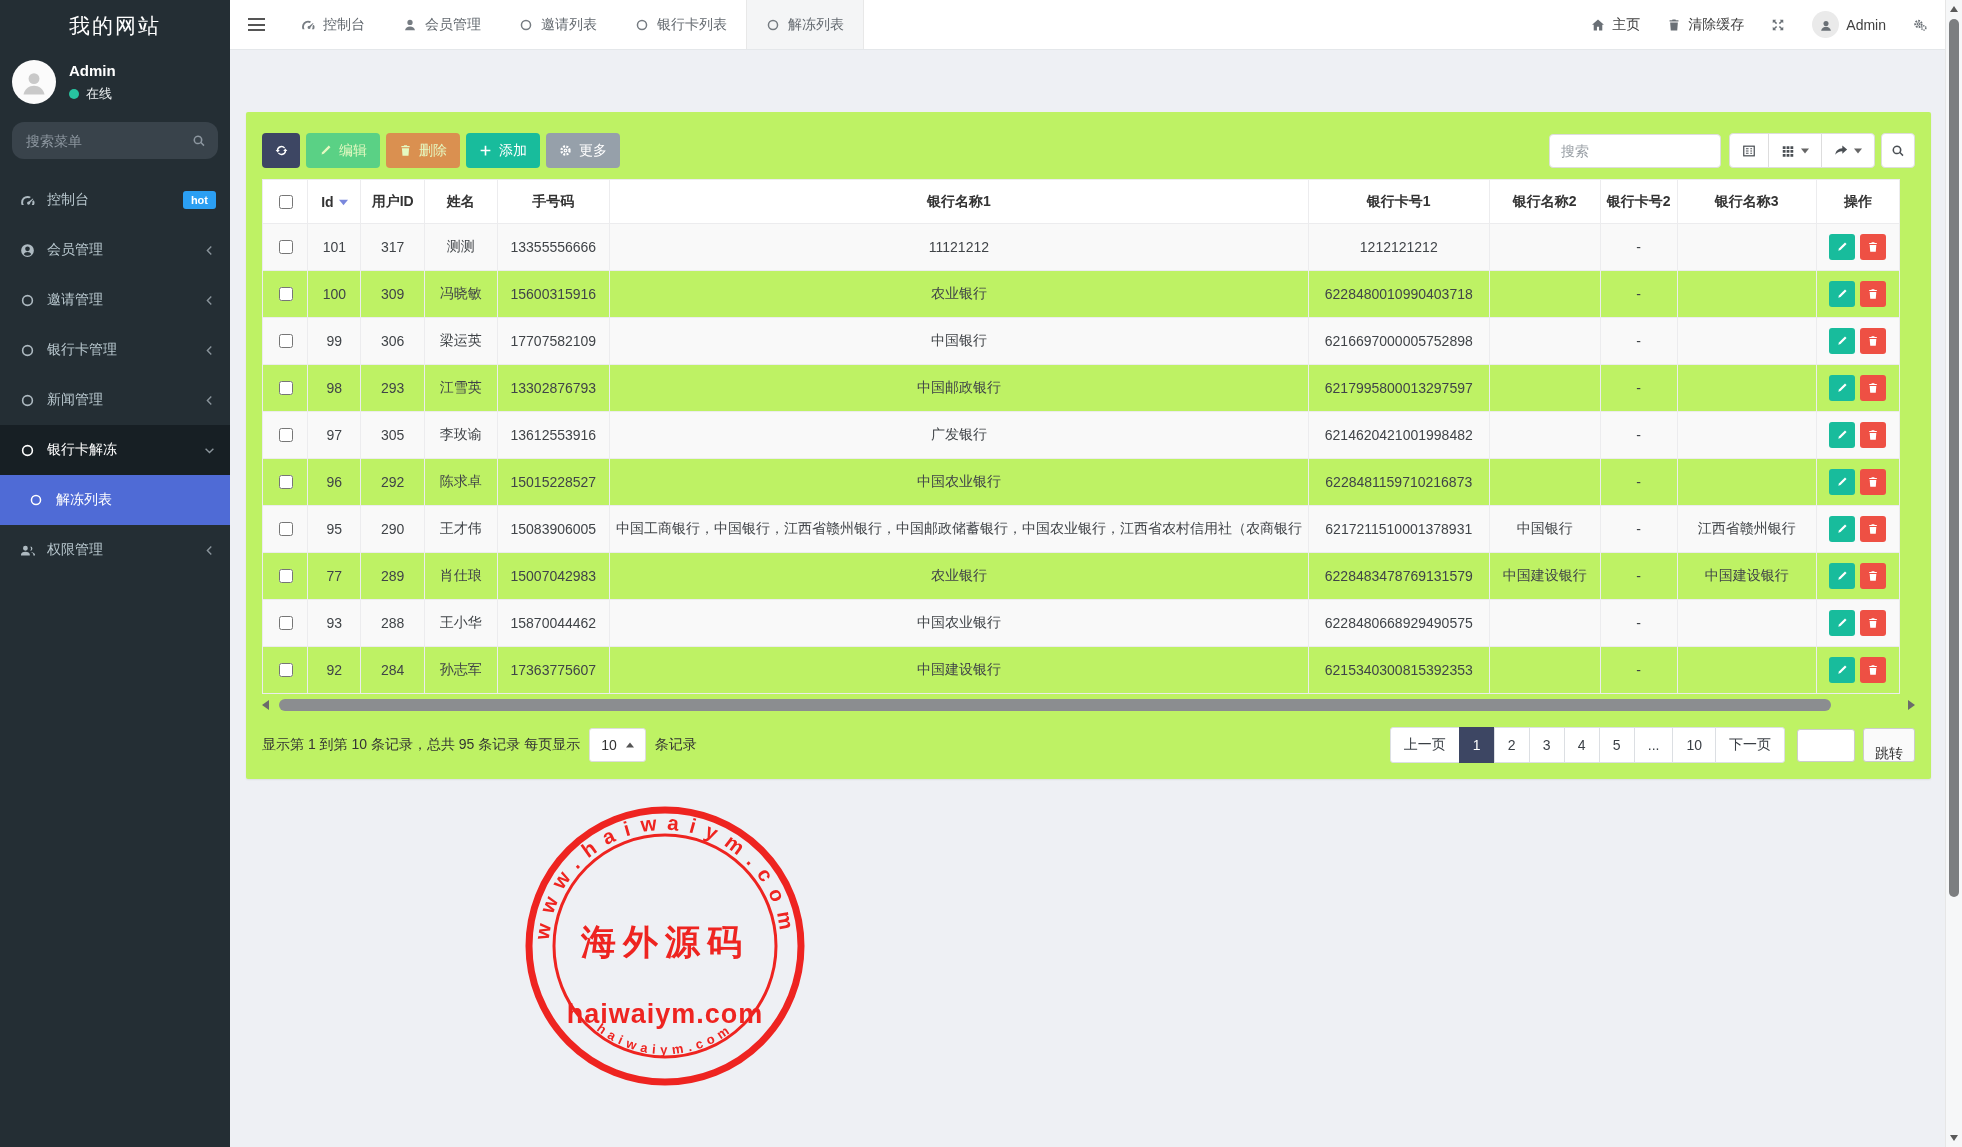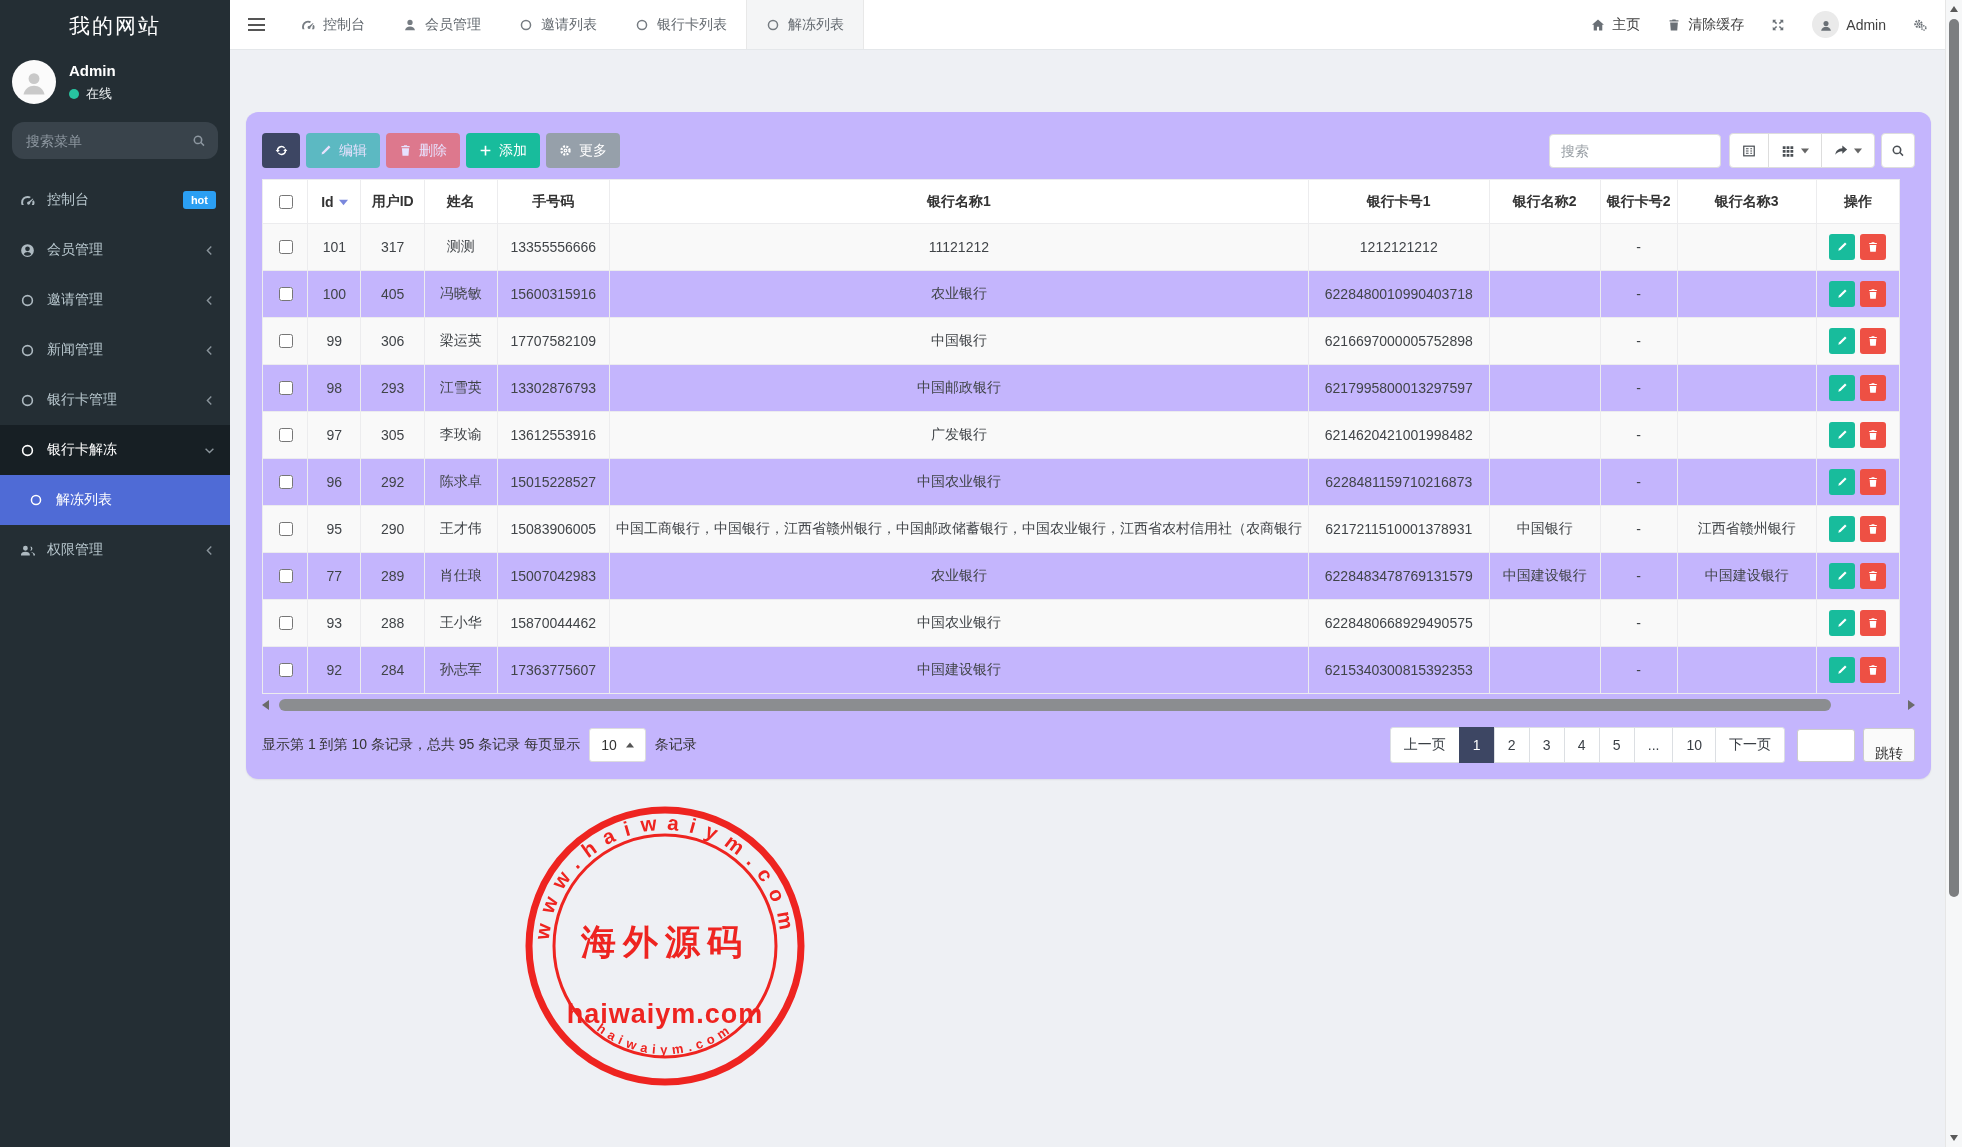--- a/index.html
+++ b/index.html
@@ -51,21 +51,21 @@
 .nav-tab{display:flex;align-items:center;gap:8px;padding:0 19px;font-size:14px;color:#646a70;cursor:pointer}
 .nav-tab .icon{color:#767c82;font-size:14px}
 .nav-tab.active{background:#f4f5f6;border-left:1px solid #e8e8e8;border-right:1px solid #e8e8e8}
 .nav-right{margin-left:auto;display:flex;align-items:center;gap:27px;padding-right:18px;color:#404040;font-size:14px}
 .nr-item{display:flex;align-items:center;gap:7px;cursor:pointer;white-space:nowrap}
 .nr-item .icon{font-size:14px;color:#6a7076}
 .avatar-sm{width:27px;height:27px;border-radius:50%;background:#eaeaea;color:#b7b7b7;font-size:17px;overflow:hidden}
 
 
 .content{position:relative;flex:1}
-.card{margin:62px 14px 0 16px;background:#c4b5fd;border-radius:12px;box-shadow:0 1px 2px rgba(0,0,0,.07);padding:21px 16px 16px}
+.card{margin:62px 14px 0 16px;background:#bef264;border-radius:2px;box-shadow:0 1px 2px rgba(0,0,0,.07);padding:21px 16px 16px}
 .toolbar{display:flex;align-items:center}
 .btn{height:35px;border:none;border-radius:4px;color:#fff;font-size:14px;display:inline-flex;align-items:center;gap:7px;padding:0 13px;cursor:pointer;font-family:inherit}
 .btn .icon{font-size:13px}
 .btn-refresh{background:var(--primary);width:38px;justify-content:center;padding:0}
 .btn-edit{background:var(--success);opacity:.6;margin-left:6px}
 .btn-del{background:var(--danger);opacity:.6;margin-left:6px}
 .btn-add{background:var(--success);margin-left:6px}
 .btn-more{background:var(--secondary);margin-left:6px}
 .toolbar-right{margin-left:auto;display:flex;align-items:center}
 .search-input{width:172px;height:34px;border:1px solid #ddd;border-radius:4px;padding:0 11px;font-size:14px;color:#333;outline:none;font-family:inherit}
@@ -191,34 +191,34 @@
               <path d="M10.2 3.2 5.4 8l4.8 4.8"></path>
             </svg>
           </span>
         </div>
         <div class="menu-item">
           <span class="icon mi-icon">
             <svg viewBox="0 0 16 16">
               <circle cx="8" cy="8" r="5.2" fill="none" stroke="currentColor" stroke-width="1.7"></circle>
             </svg>
           </span>
-          <span class="mi-label">新闻管理</span>
+          <span class="mi-label">银行卡管理</span>
           <span class="icon chev">
             <svg viewBox="0 0 16 16" fill="none" stroke="currentColor" stroke-width="1.7">
               <path d="M10.2 3.2 5.4 8l4.8 4.8"></path>
             </svg>
           </span>
         </div>
         <div class="menu-item">
           <span class="icon mi-icon">
             <svg viewBox="0 0 16 16">
               <circle cx="8" cy="8" r="5.2" fill="none" stroke="currentColor" stroke-width="1.7"></circle>
             </svg>
           </span>
-          <span class="mi-label">银行卡管理</span>
+          <span class="mi-label">新闻管理</span>
           <span class="icon chev">
             <svg viewBox="0 0 16 16" fill="none" stroke="currentColor" stroke-width="1.7">
               <path d="M10.2 3.2 5.4 8l4.8 4.8"></path>
             </svg>
           </span>
         </div>
         <div class="menu-item expanded">
           <span class="icon mi-icon">
             <svg viewBox="0 0 16 16">
               <circle cx="8" cy="8" r="5.2" fill="none" stroke="currentColor" stroke-width="1.7"></circle>
@@ -500,21 +500,21 @@
                       <span class="icon">
                         <svg viewBox="0 0 16 16" fill="currentColor">
                           <path d="M6.3 1.6h3.4l.5 1h2.9v1.5H2.9V2.6h2.9zM3.6 5.2h8.8l-.7 9.2H4.3z"></path>
                         </svg>
                       </span>
                     </button></td>
                 </tr>
                 <tr>
                   <td class="col-check"><input type="checkbox" style=""></td>
                   <td>100</td>
-                  <td>405</td>
+                  <td>309</td>
                   <td>冯晓敏</td>
                   <td>15600315916</td>
                   <td>农业银行</td>
                   <td>6228480010990403718</td>
                   <td></td>
                   <td>-</td>
                   <td></td>
                   <td><button class="action-btn action-edit">
                       <span class="icon">
                         <svg viewBox="0 0 16 16" fill="currentColor">

